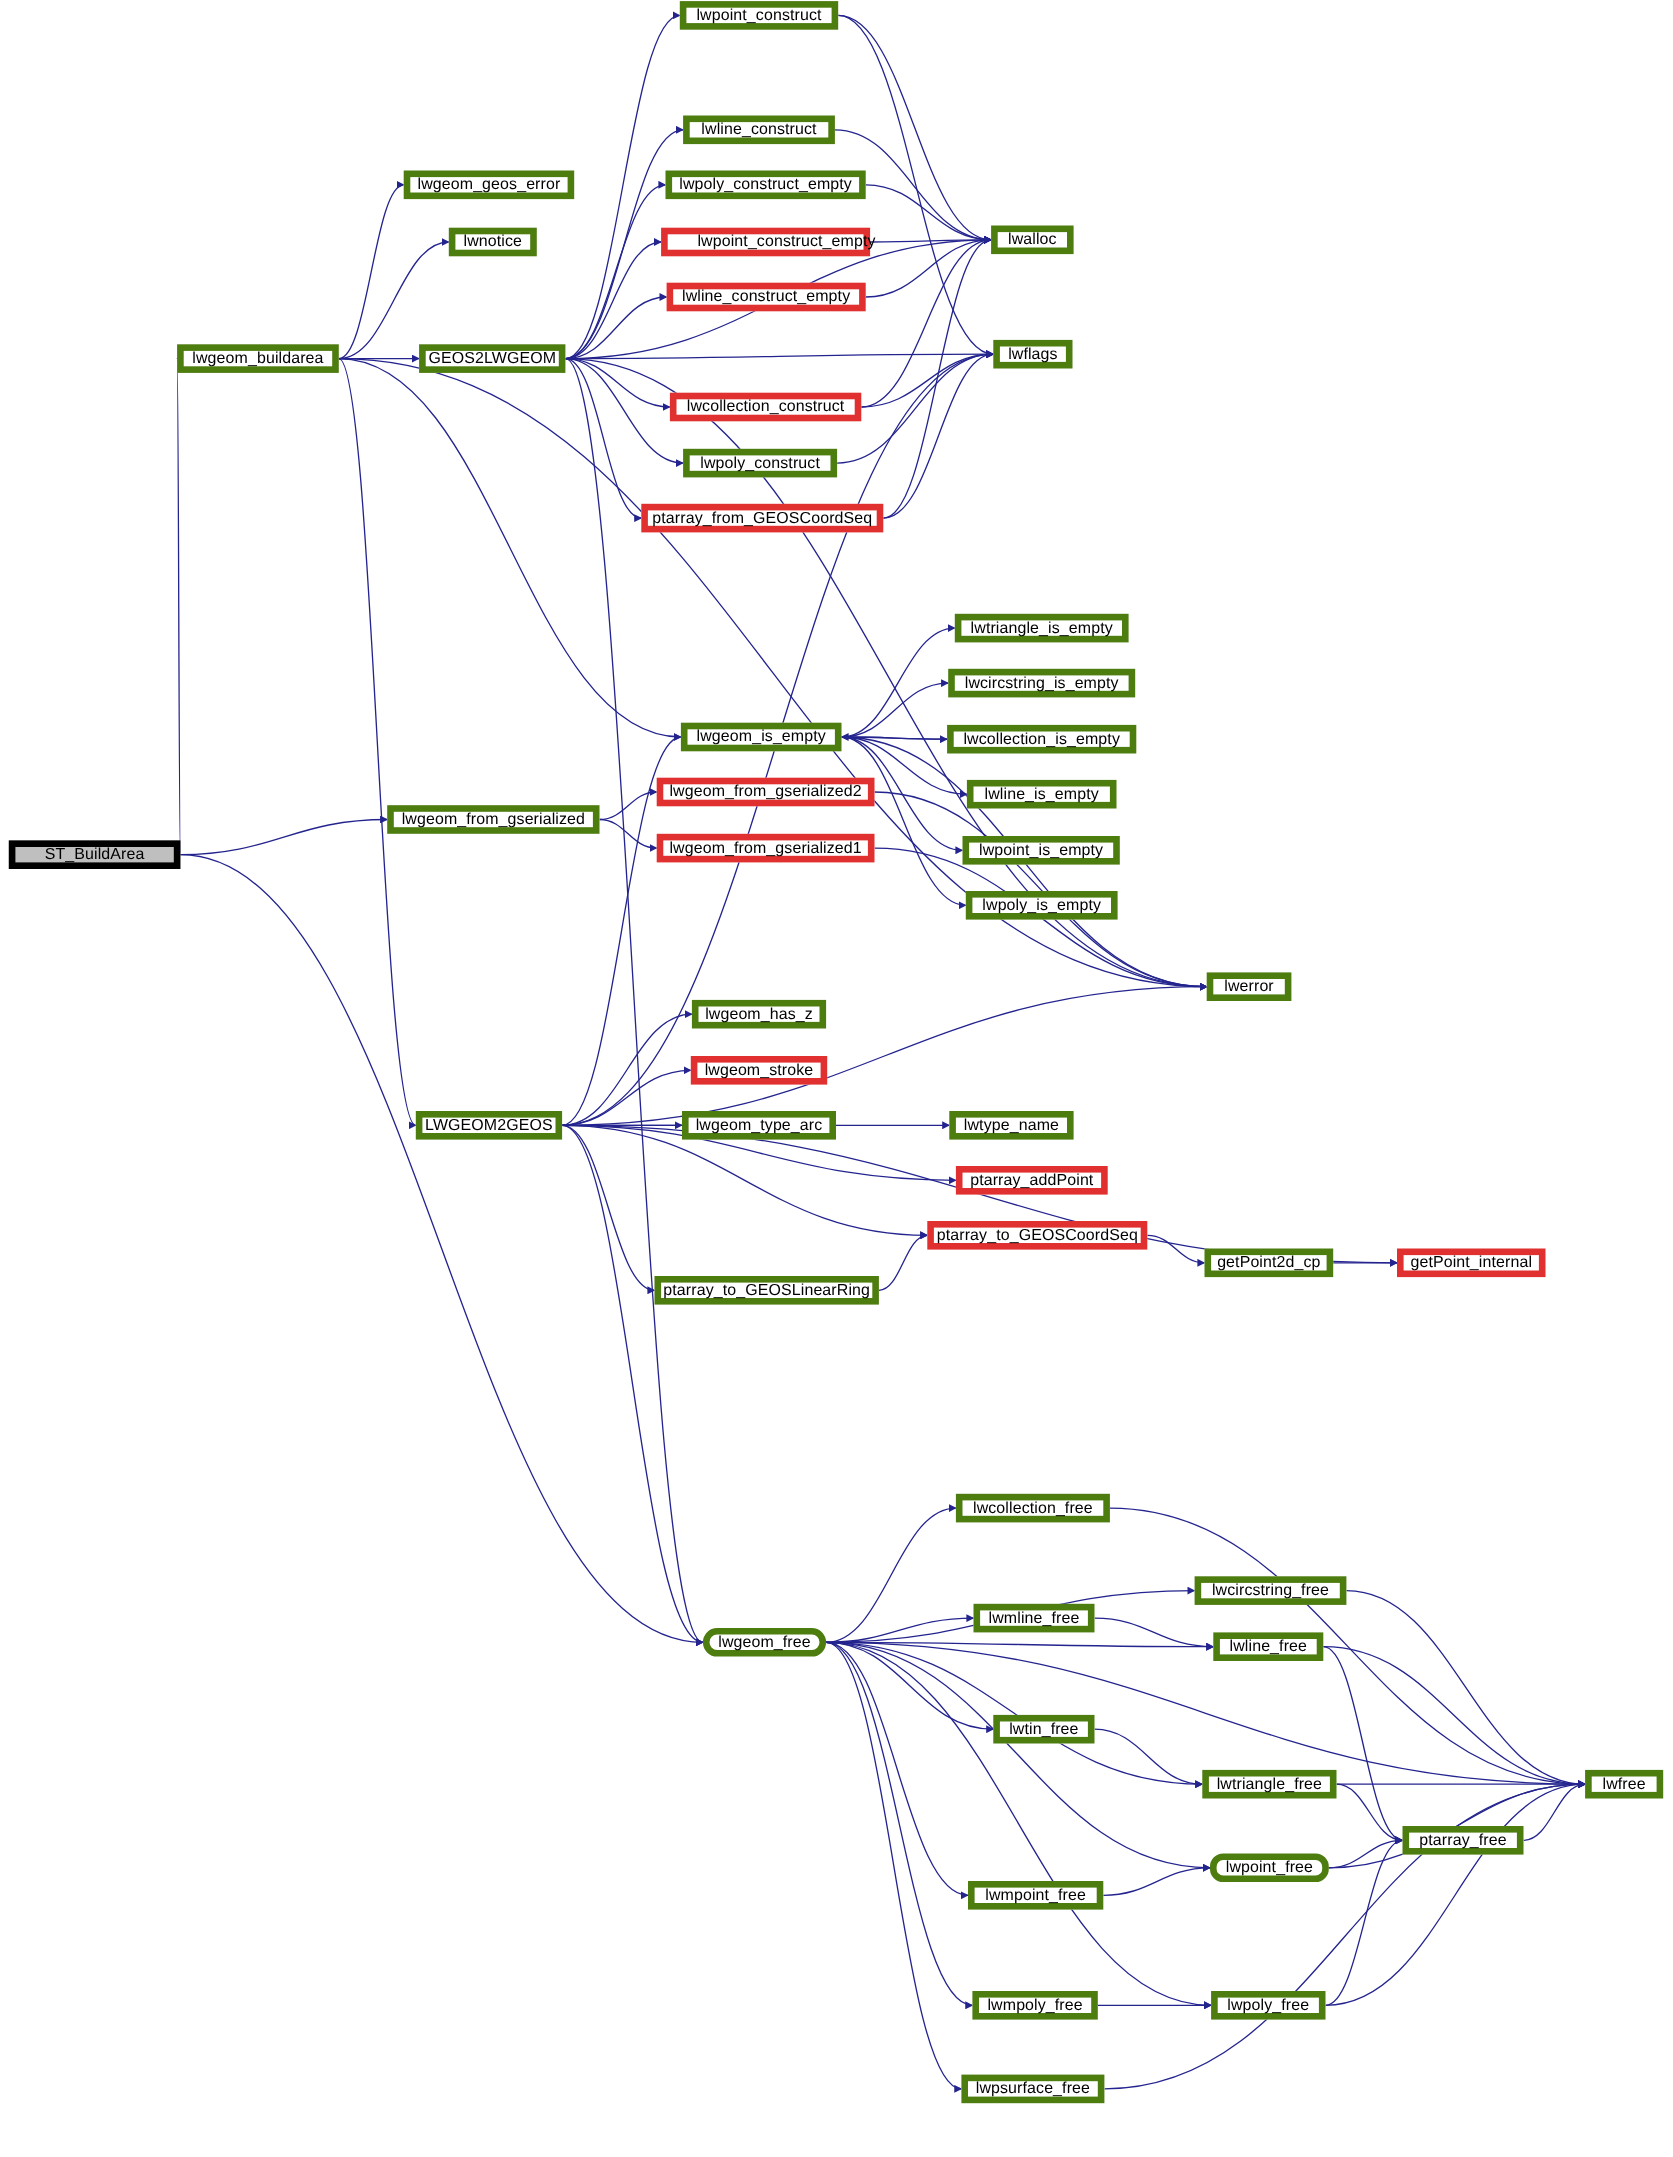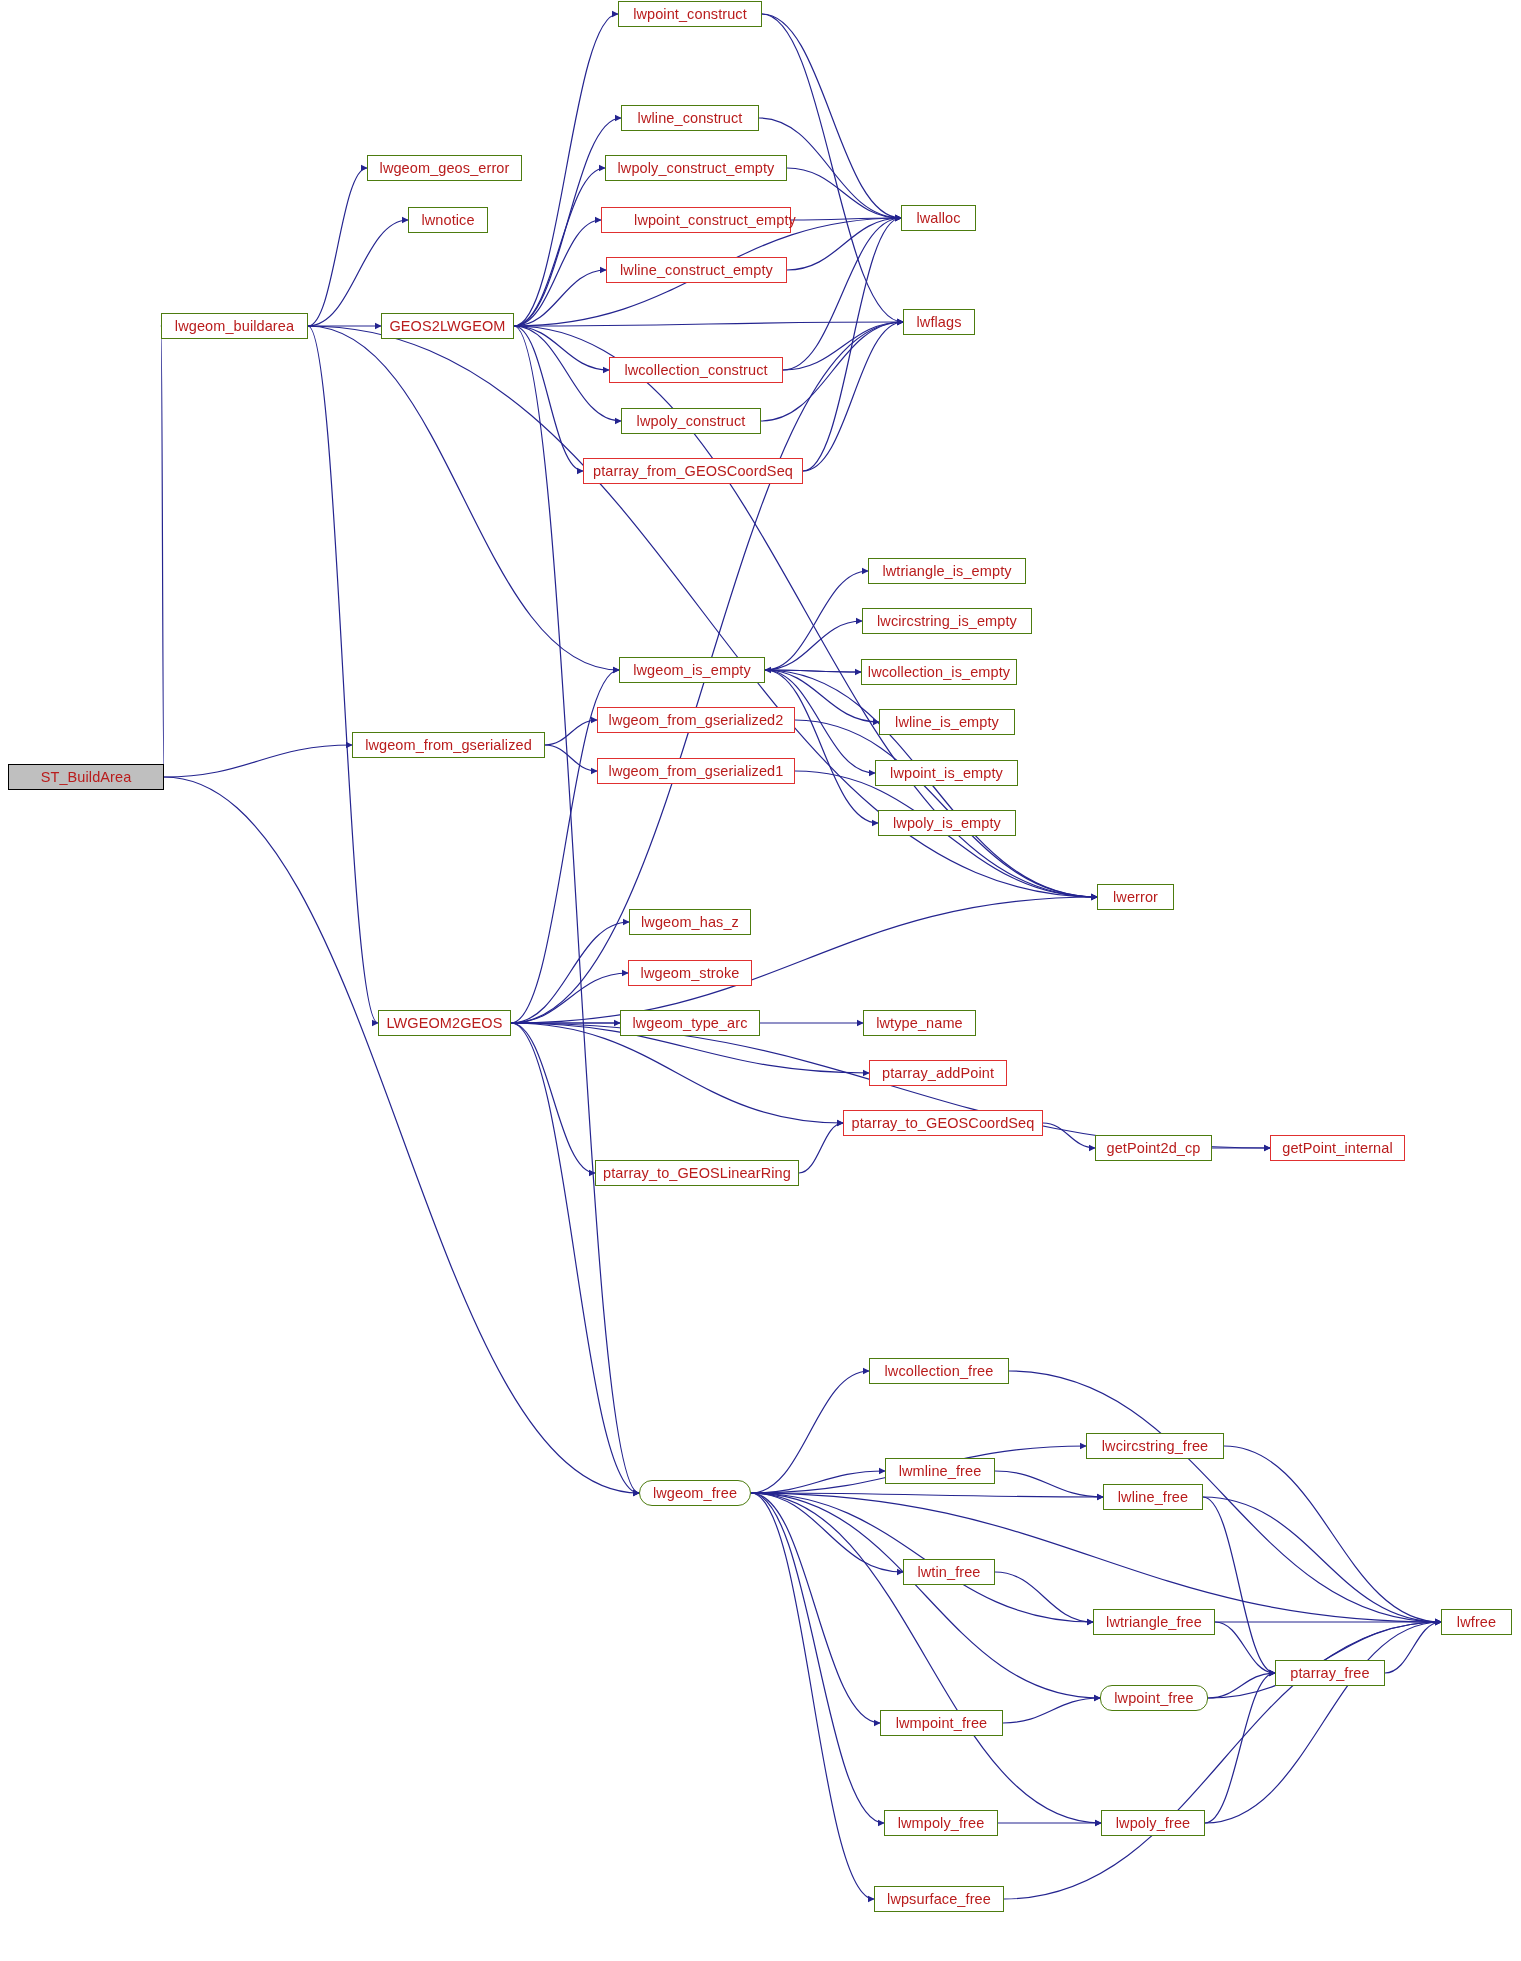--- a/index.html
+++ b/index.html
@@ -19,24 +19,24 @@
     left: 0;
     top: 0;
     width: 1521px;
     height: 1961px;
     pointer-events: none;
   }
   .node {
     position: absolute;
     box-sizing: border-box;
     background: #ffffff;
-    border: 1px solid #4d7c0f;
+    border: 6px solid #4d7c0f;
     font-size: 14.5px;
     line-height: 1;
-    color: #b91c1c;
+    color: #000000;
     display: flex;
     align-items: center;
     justify-content: center;
     white-space: nowrap;
     letter-spacing: 0.1px;
   }
   .node.red {
     border-color: #e03030;
   }
   .node.root {
@@ -154,21 +154,21 @@
     <div class="node" style="left: 605px; top: 155px; width: 182px; height: 26px;">lwpoly_construct_empty</div>
     <div class="node red" style="left: 601px; top: 207px; width: 190px; height: 26px; padding-left: 38px;">lwpoint_construct_empty</div>
     <div class="node red" style="left: 606px; top: 257px; width: 181px; height: 26px;">lwline_construct_empty</div>
     <div class="node red" style="left: 609px; top: 357px; width: 174px; height: 26px;">lwcollection_construct</div>
     <div class="node" style="left: 621px; top: 408px; width: 140px; height: 26px;">lwpoly_construct</div>
     <div class="node red" style="left: 583px; top: 458px; width: 220px; height: 26px;">ptarray_from_GEOSCoordSeq</div>
     <div class="node" style="left: 901px; top: 205px; width: 75px; height: 26px;">lwalloc</div>
     <div class="node" style="left: 903px; top: 309px; width: 72px; height: 26px;">lwflags</div>
     <div class="node" style="left: 868px; top: 558px; width: 158px; height: 26px;">lwtriangle_is_empty</div>
     <div class="node" style="left: 862px; top: 608px; width: 170px; height: 26px;">lwcircstring_is_empty</div>
-    <div class="node" style="left: 861px; top: 659px; width: 156px; height: 26px;">lwcollection_is_empty</div>
+    <div class="node" style="left: 861px; top: 659px; width: 172px; height: 26px;">lwcollection_is_empty</div>
     <div class="node" style="left: 879px; top: 709px; width: 136px; height: 26px;">lwline_is_empty</div>
     <div class="node" style="left: 875px; top: 760px; width: 143px; height: 26px;">lwpoint_is_empty</div>
     <div class="node" style="left: 878px; top: 810px; width: 138px; height: 26px;">lwpoly_is_empty</div>
     <div class="node" style="left: 619px; top: 657px; width: 146px; height: 26px;">lwgeom_is_empty</div>
     <div class="node red" style="left: 597px; top: 707px; width: 198px; height: 26px;">lwgeom_from_gserialized2</div>
     <div class="node red" style="left: 597px; top: 758px; width: 198px; height: 26px; text-align: center;">lwgeom_from_gserialized1</div>
     <div class="node" style="left: 352px; top: 732px; width: 193px; height: 26px;">lwgeom_from_gserialized</div>
     <div class="node" style="left: 629px; top: 909px; width: 122px; height: 26px;">lwgeom_has_z</div>
     <div class="node red" style="left: 628px; top: 960px; width: 124px; height: 26px;">lwgeom_stroke</div>
     <div class="node" style="left: 620px; top: 1010px; width: 140px; height: 26px;">lwgeom_type_arc</div>

